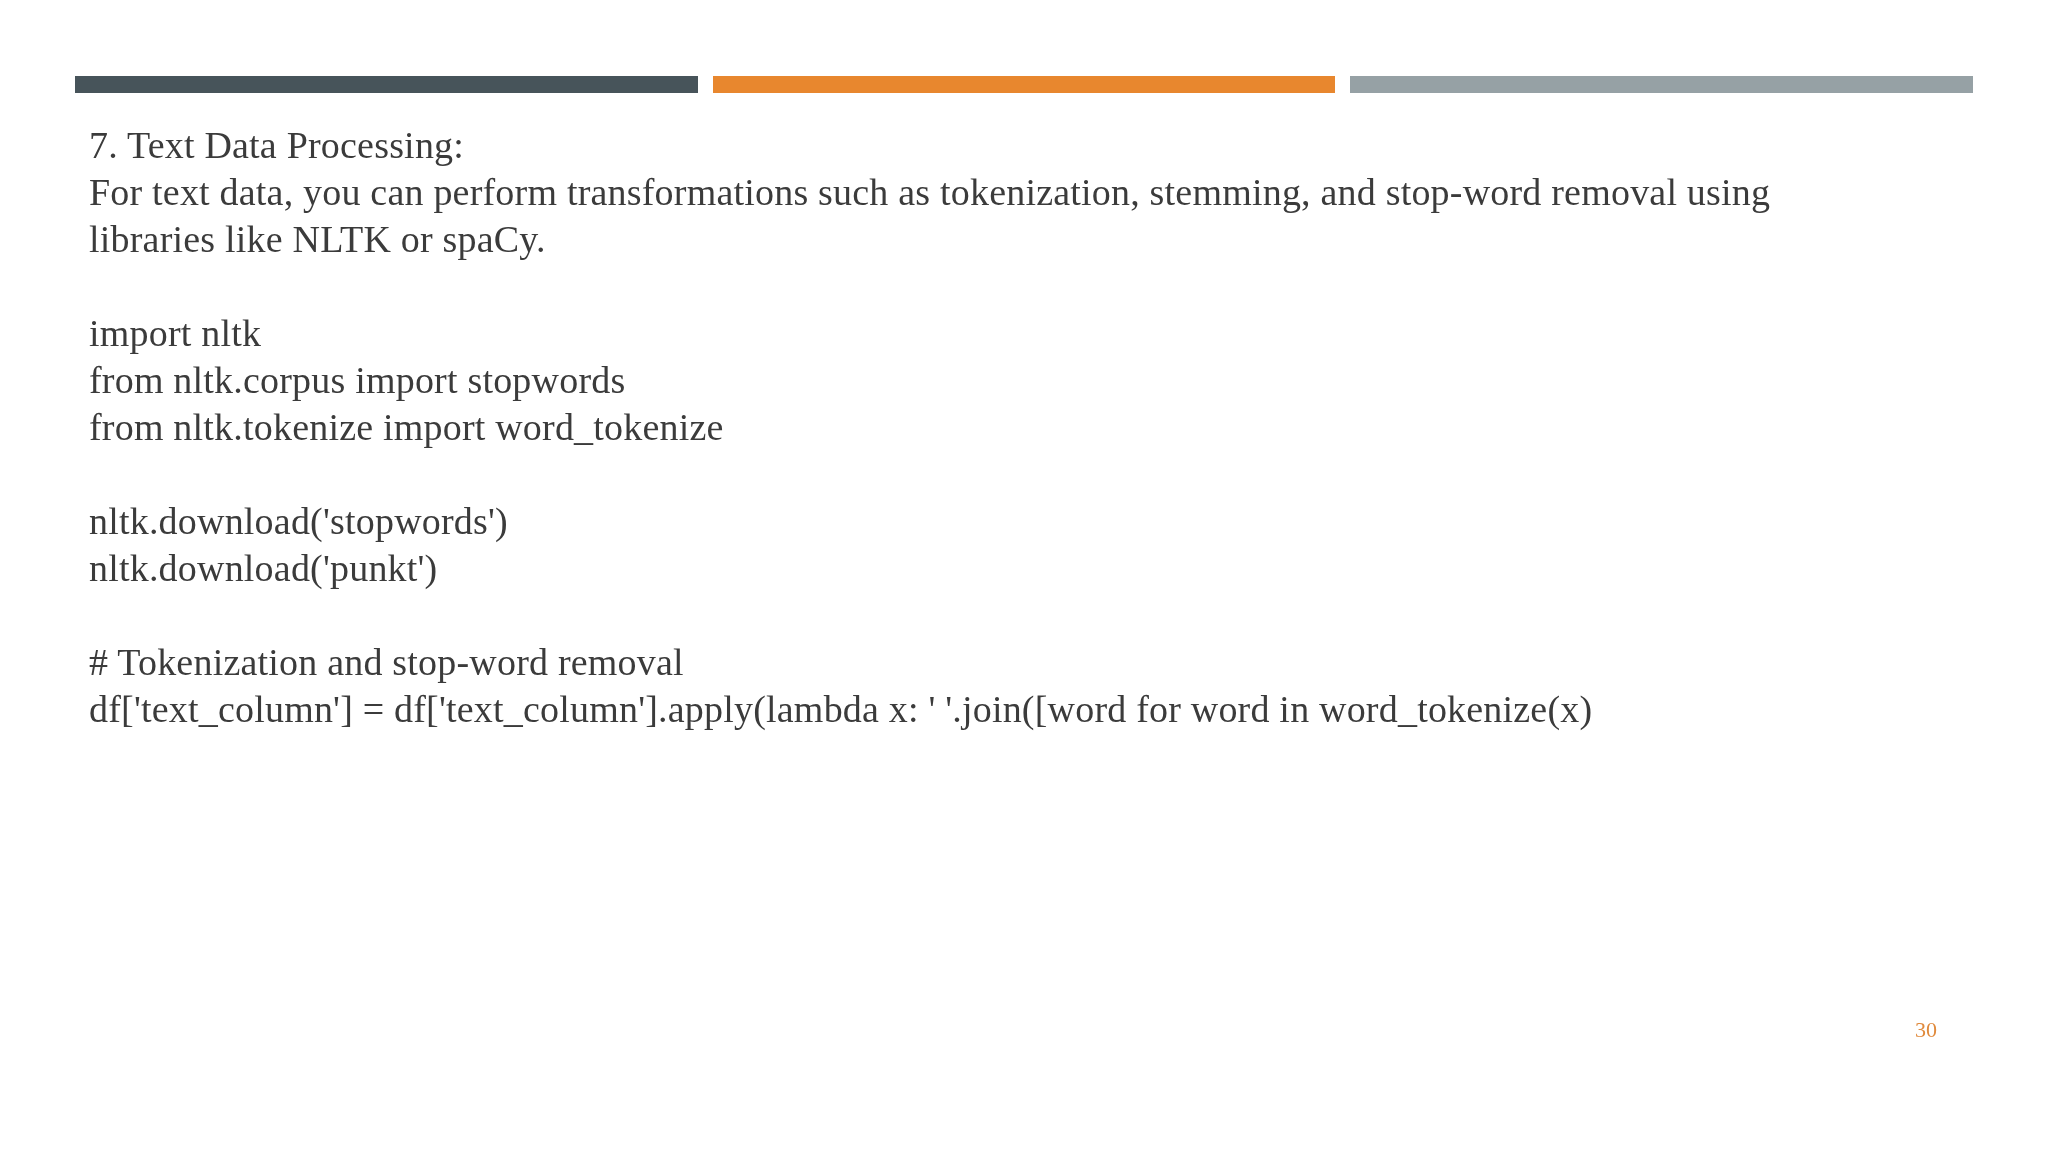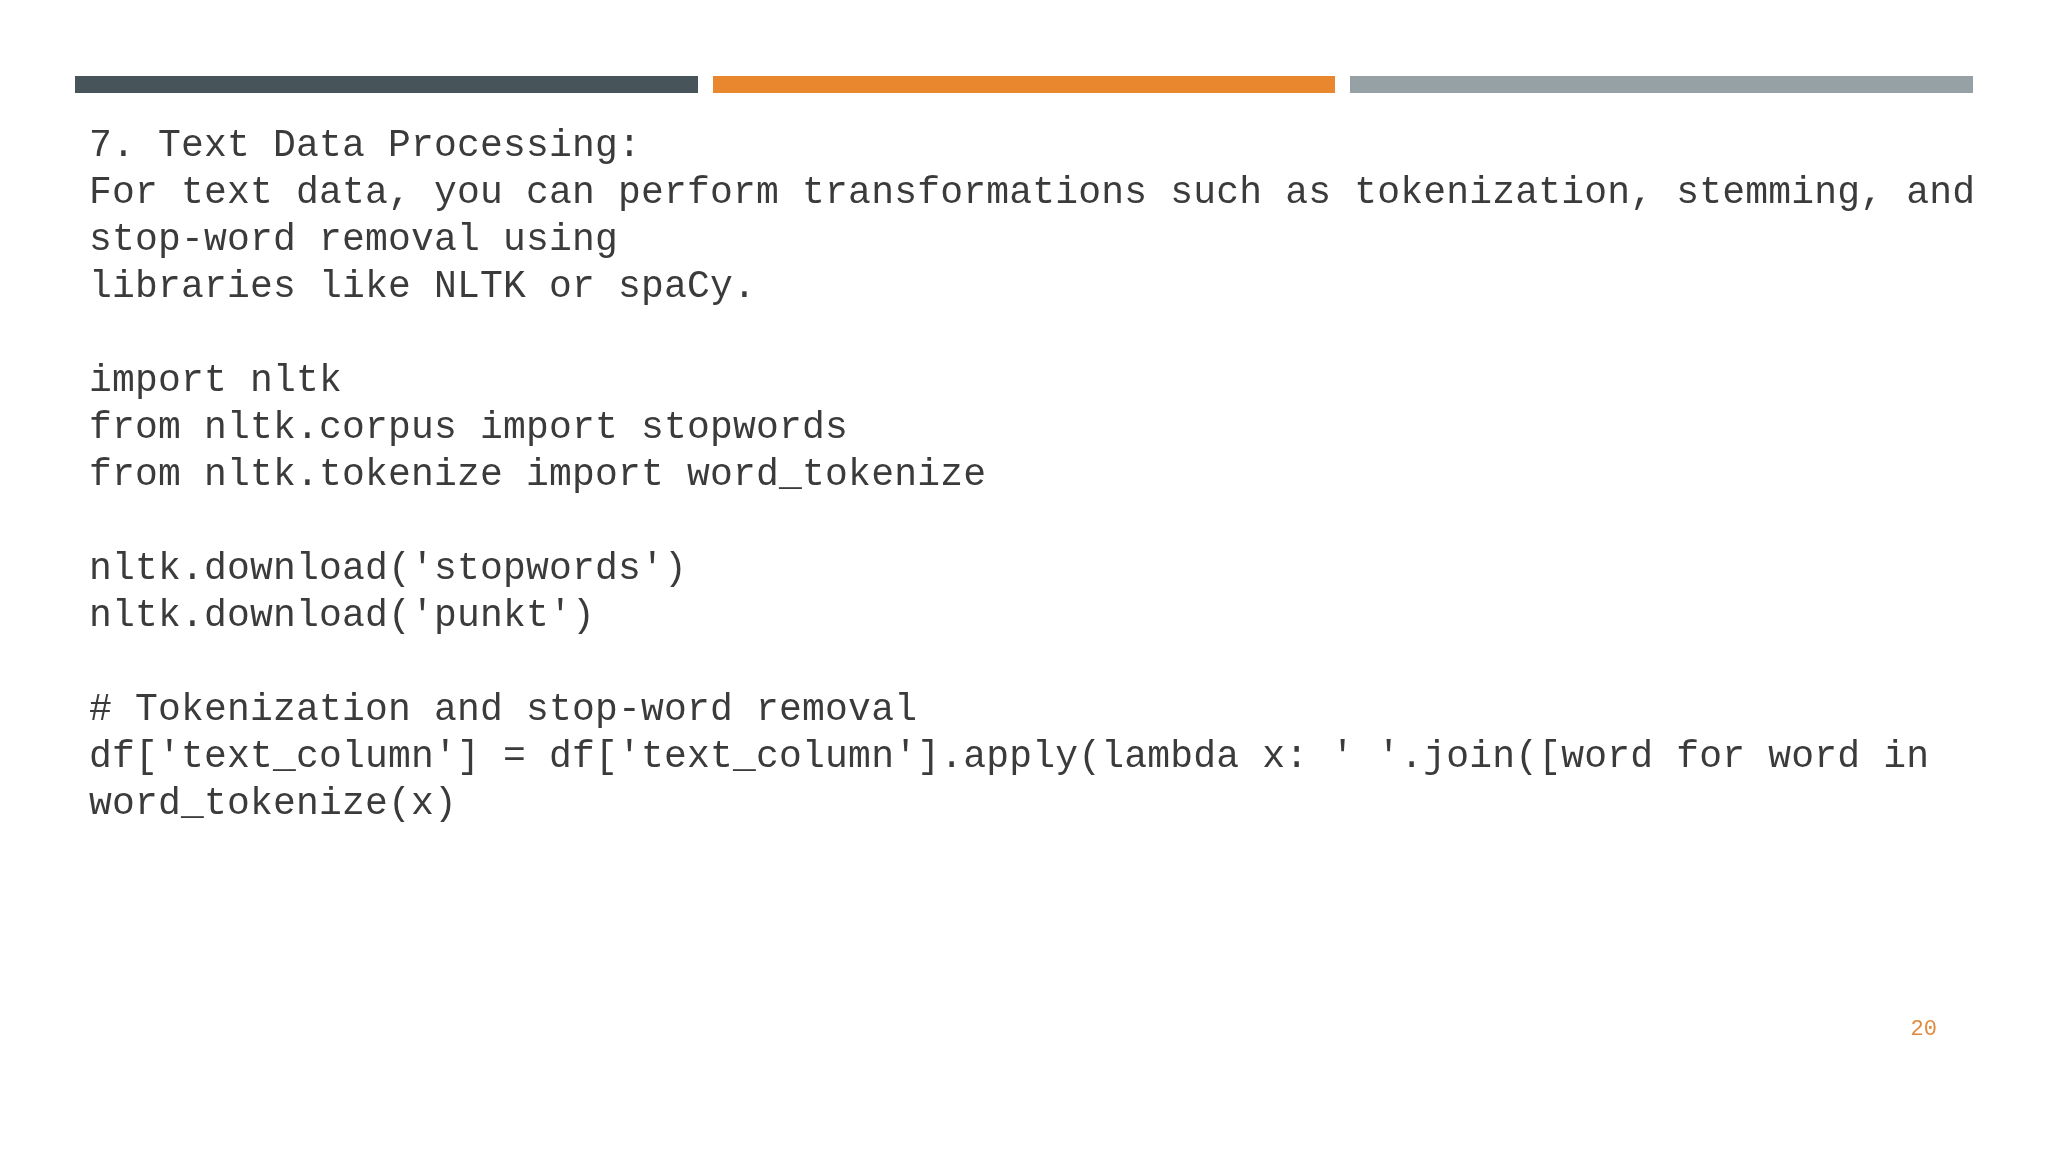--- a/index.html
+++ b/index.html
@@ -6,21 +6,21 @@
     margin: 0;
     padding: 0;
     background: #ffffff;
   }
   .slide {
     position: relative;
     width: 2048px;
     height: 1152px;
     background: #ffffff;
     overflow: hidden;
-    font-family: Liberation Mono, monospace;
+    font-family: Liberation Serif, serif;
   }
   .accent-bar {
     position: absolute;
     top: 76px;
     left: 75px;
     right: 75px;
     height: 17px;
     display: flex;
     gap: 15px;
   }
@@ -67,15 +67,15 @@
 import nltk
 from nltk.corpus import stopwords
 from nltk.tokenize import word_tokenize
 
 nltk.download('stopwords')
 nltk.download('punkt')
 
 # Tokenization and stop-word removal
 df['text_column'] = df['text_column'].apply(lambda x: ' '.join([word for word in word_tokenize(x)</div>
 
-  <div class="page-number">20</div>
+  <div class="page-number">30</div>
 
 </div>
 
 </body></html>

